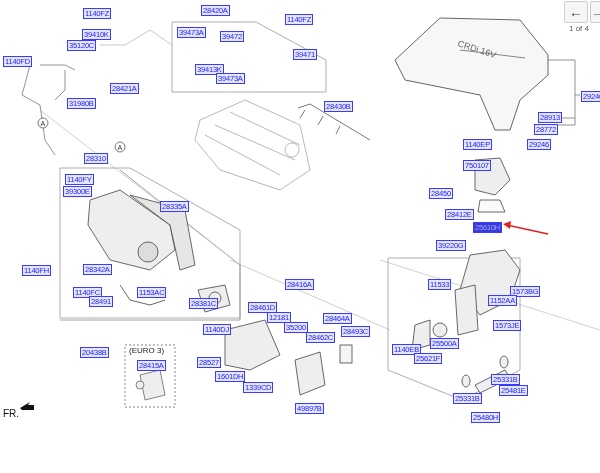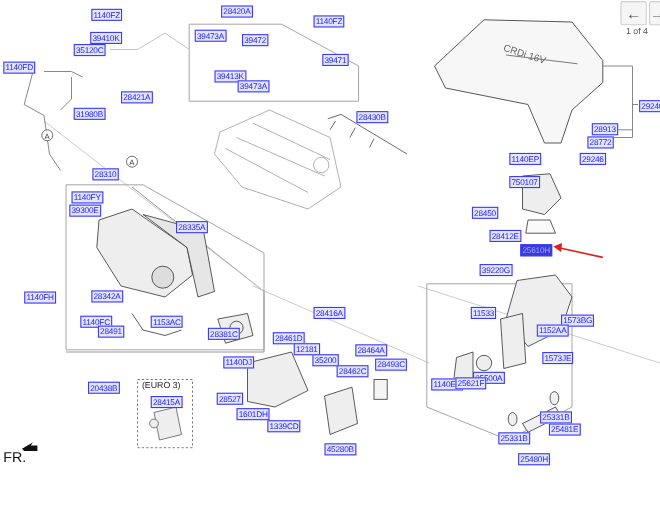--- a/index.html
+++ b/index.html
@@ -8,21 +8,21 @@
   #diagram { position:absolute; left:0; top:0; width:600px; height:473px; }
   .lbl { position:absolute; font-family:"Liberation Sans", sans-serif; font-size:7.5px; line-height:9px;
          color:#1a1aff; background:#e4e6ff; border:1px solid #3b3bff; padding:0 1px; white-space:nowrap;
          letter-spacing:-0.2px; cursor:pointer; }
   .lbl.hl { background:#3a3ad8; color:#9fa3ff; }
   .nav-btn { position:absolute; width:22px; height:20px; border:1px solid #cfcfcf; background:#f5f5f5;
              border-radius:2px; display:flex; align-items:center; justify-content:center; color:#444;
              font-size:14px; cursor:pointer; }
   .pager { position:absolute; left:569px; top:24px; font-size:8px; color:#555; }
   .txt { position:absolute; font-size:8px; color:#222; }
-  .fr { position:absolute; left:3px; top:408px; font-size:13px; color:#111; font-family:"Liberation Sans", sans-serif; }
+  .fr { position:absolute; left:3px; top:408px; font-size:10px; color:#111; font-family:"Liberation Sans", sans-serif; }
 </style>
 </head>
 <body>
 
 <svg id="diagram" viewBox="0 0 600 473" xmlns="http://www.w3.org/2000/svg">
   <g fill="none" stroke="#8a8a8a" stroke-width="0.8">
 
     <path d="M60 320 L240 320 L240 265 L120 170"></path>
     <path d="M240 265 L40 110" stroke="#c4c4c4"></path>
     <path d="M230 260 L390 330" stroke="#c4c4c4"></path>
@@ -160,24 +160,24 @@
 <div class="lbl" style="left:285px;top:279px">28416A</div>
 <div class="lbl" style="left:248px;top:302px">28461D</div>
 <div class="lbl" style="left:267px;top:312px">12181</div>
 <div class="lbl" style="left:284px;top:322px">35200</div>
 <div class="lbl" style="left:323px;top:313px">28464A</div>
 <div class="lbl" style="left:306px;top:332px">28462C</div>
 <div class="lbl" style="left:341px;top:326px">28493C</div>
 <div class="lbl" style="left:197px;top:357px">28527</div>
 <div class="lbl" style="left:215px;top:371px">1601DH</div>
 <div class="lbl" style="left:243px;top:382px">1339CD</div>
-<div class="lbl" style="left:295px;top:403px">45280B</div>
+<div class="lbl" style="left:295px;top:403px">49897B</div>
 <div class="lbl" style="left:428px;top:279px">11533</div>
 <div class="lbl" style="left:510px;top:286px">1573BG</div>
 <div class="lbl" style="left:488px;top:295px">1152AA</div>
 <div class="lbl" style="left:493px;top:320px">1573JE</div>
 <div class="lbl" style="left:392px;top:344px">1140EB</div>
 <div class="lbl" style="left:430px;top:338px">25500A</div>
-<div class="lbl" style="left:414px;top:343px">25621F</div>
+<div class="lbl" style="left:414px;top:353px">25621F</div>
 <div class="lbl" style="left:491px;top:374px">25331B</div>
 <div class="lbl" style="left:499px;top:385px">25481E</div>
 <div class="lbl" style="left:453px;top:393px">25331B</div>
 <div class="lbl" style="left:471px;top:412px">25480H</div>
 
 </body></html>

